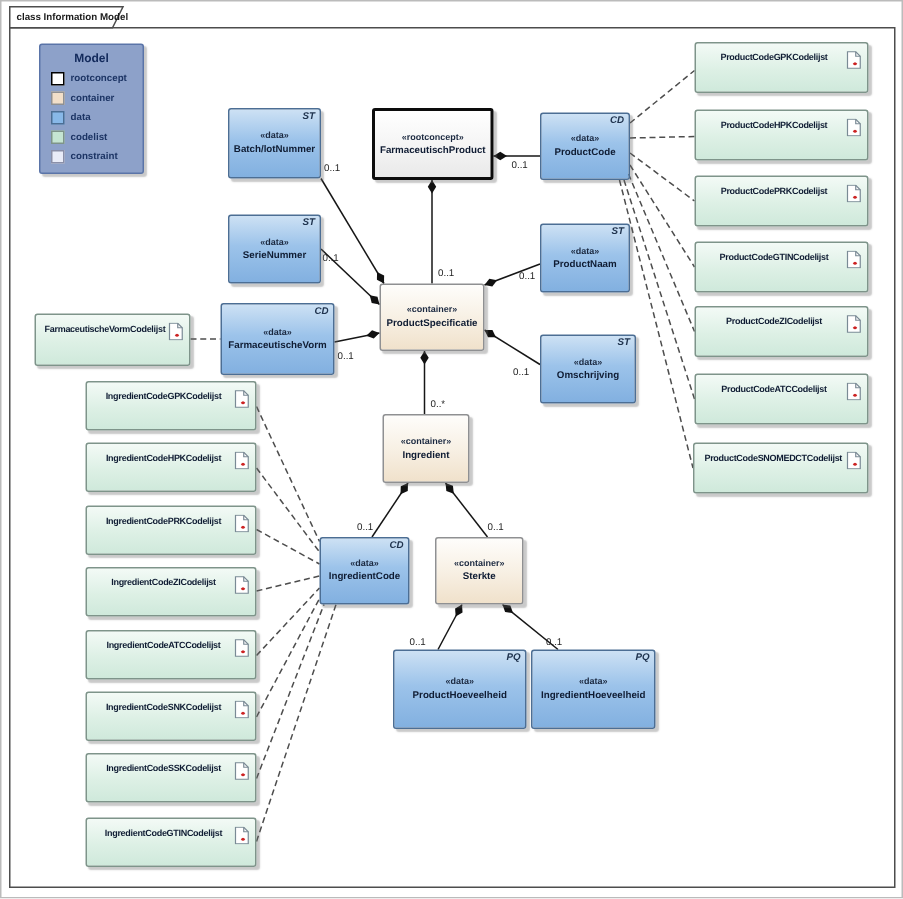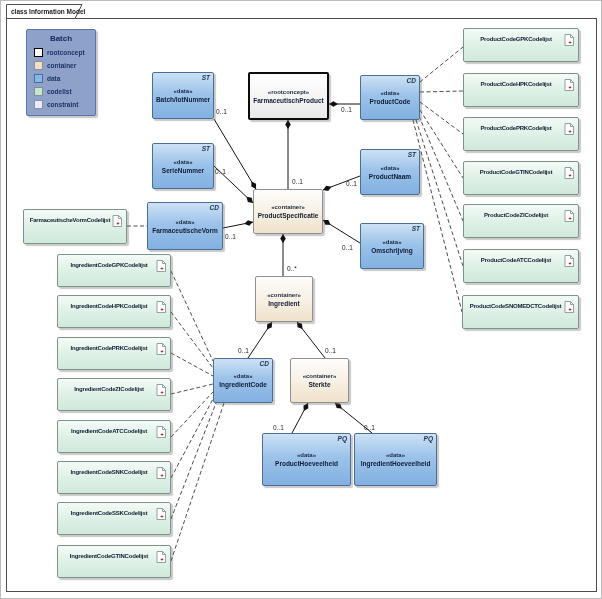--- a/index.html
+++ b/index.html
@@ -285,21 +285,21 @@
         <div class="nm">IngredientCodeGTINCodelijst</div>
         <svg class="docicon" width="10" height="12" viewBox="0 0 10 12">
           <path d="M1,0.5 h5.5 l3,3 v8 h-8.5 z" fill="#ffffff" stroke="#7a8a95" stroke-width="0.8"></path>
           <path d="M6.5,0.5 v3 h3" fill="none" stroke="#7a8a95" stroke-width="0.8"></path>
           <path d="M4.5,8.5 q1.5,-2 3,0 q-1.5,2 -3,0 z" fill="#cc2222"></path>
         </svg>
       </div>
     </div>
 
   <div class="legend">
-    <div class="legend-title">Batch</div>
+    <div class="legend-title">Model</div>
     <div id="legend-items">
         <div class="legend-row">
           <span class="sw" style="background: rgb(255, 255, 255); border: 1.6px solid rgb(0, 0, 0);"></span>
           <span class="legend-label">rootconcept</span>
         </div>
         <div class="legend-row">
           <span class="sw" style="background: rgb(242, 223, 201); border: 1px solid rgb(143, 144, 146);"></span>
           <span class="legend-label">container</span>
         </div>
         <div class="legend-row">

